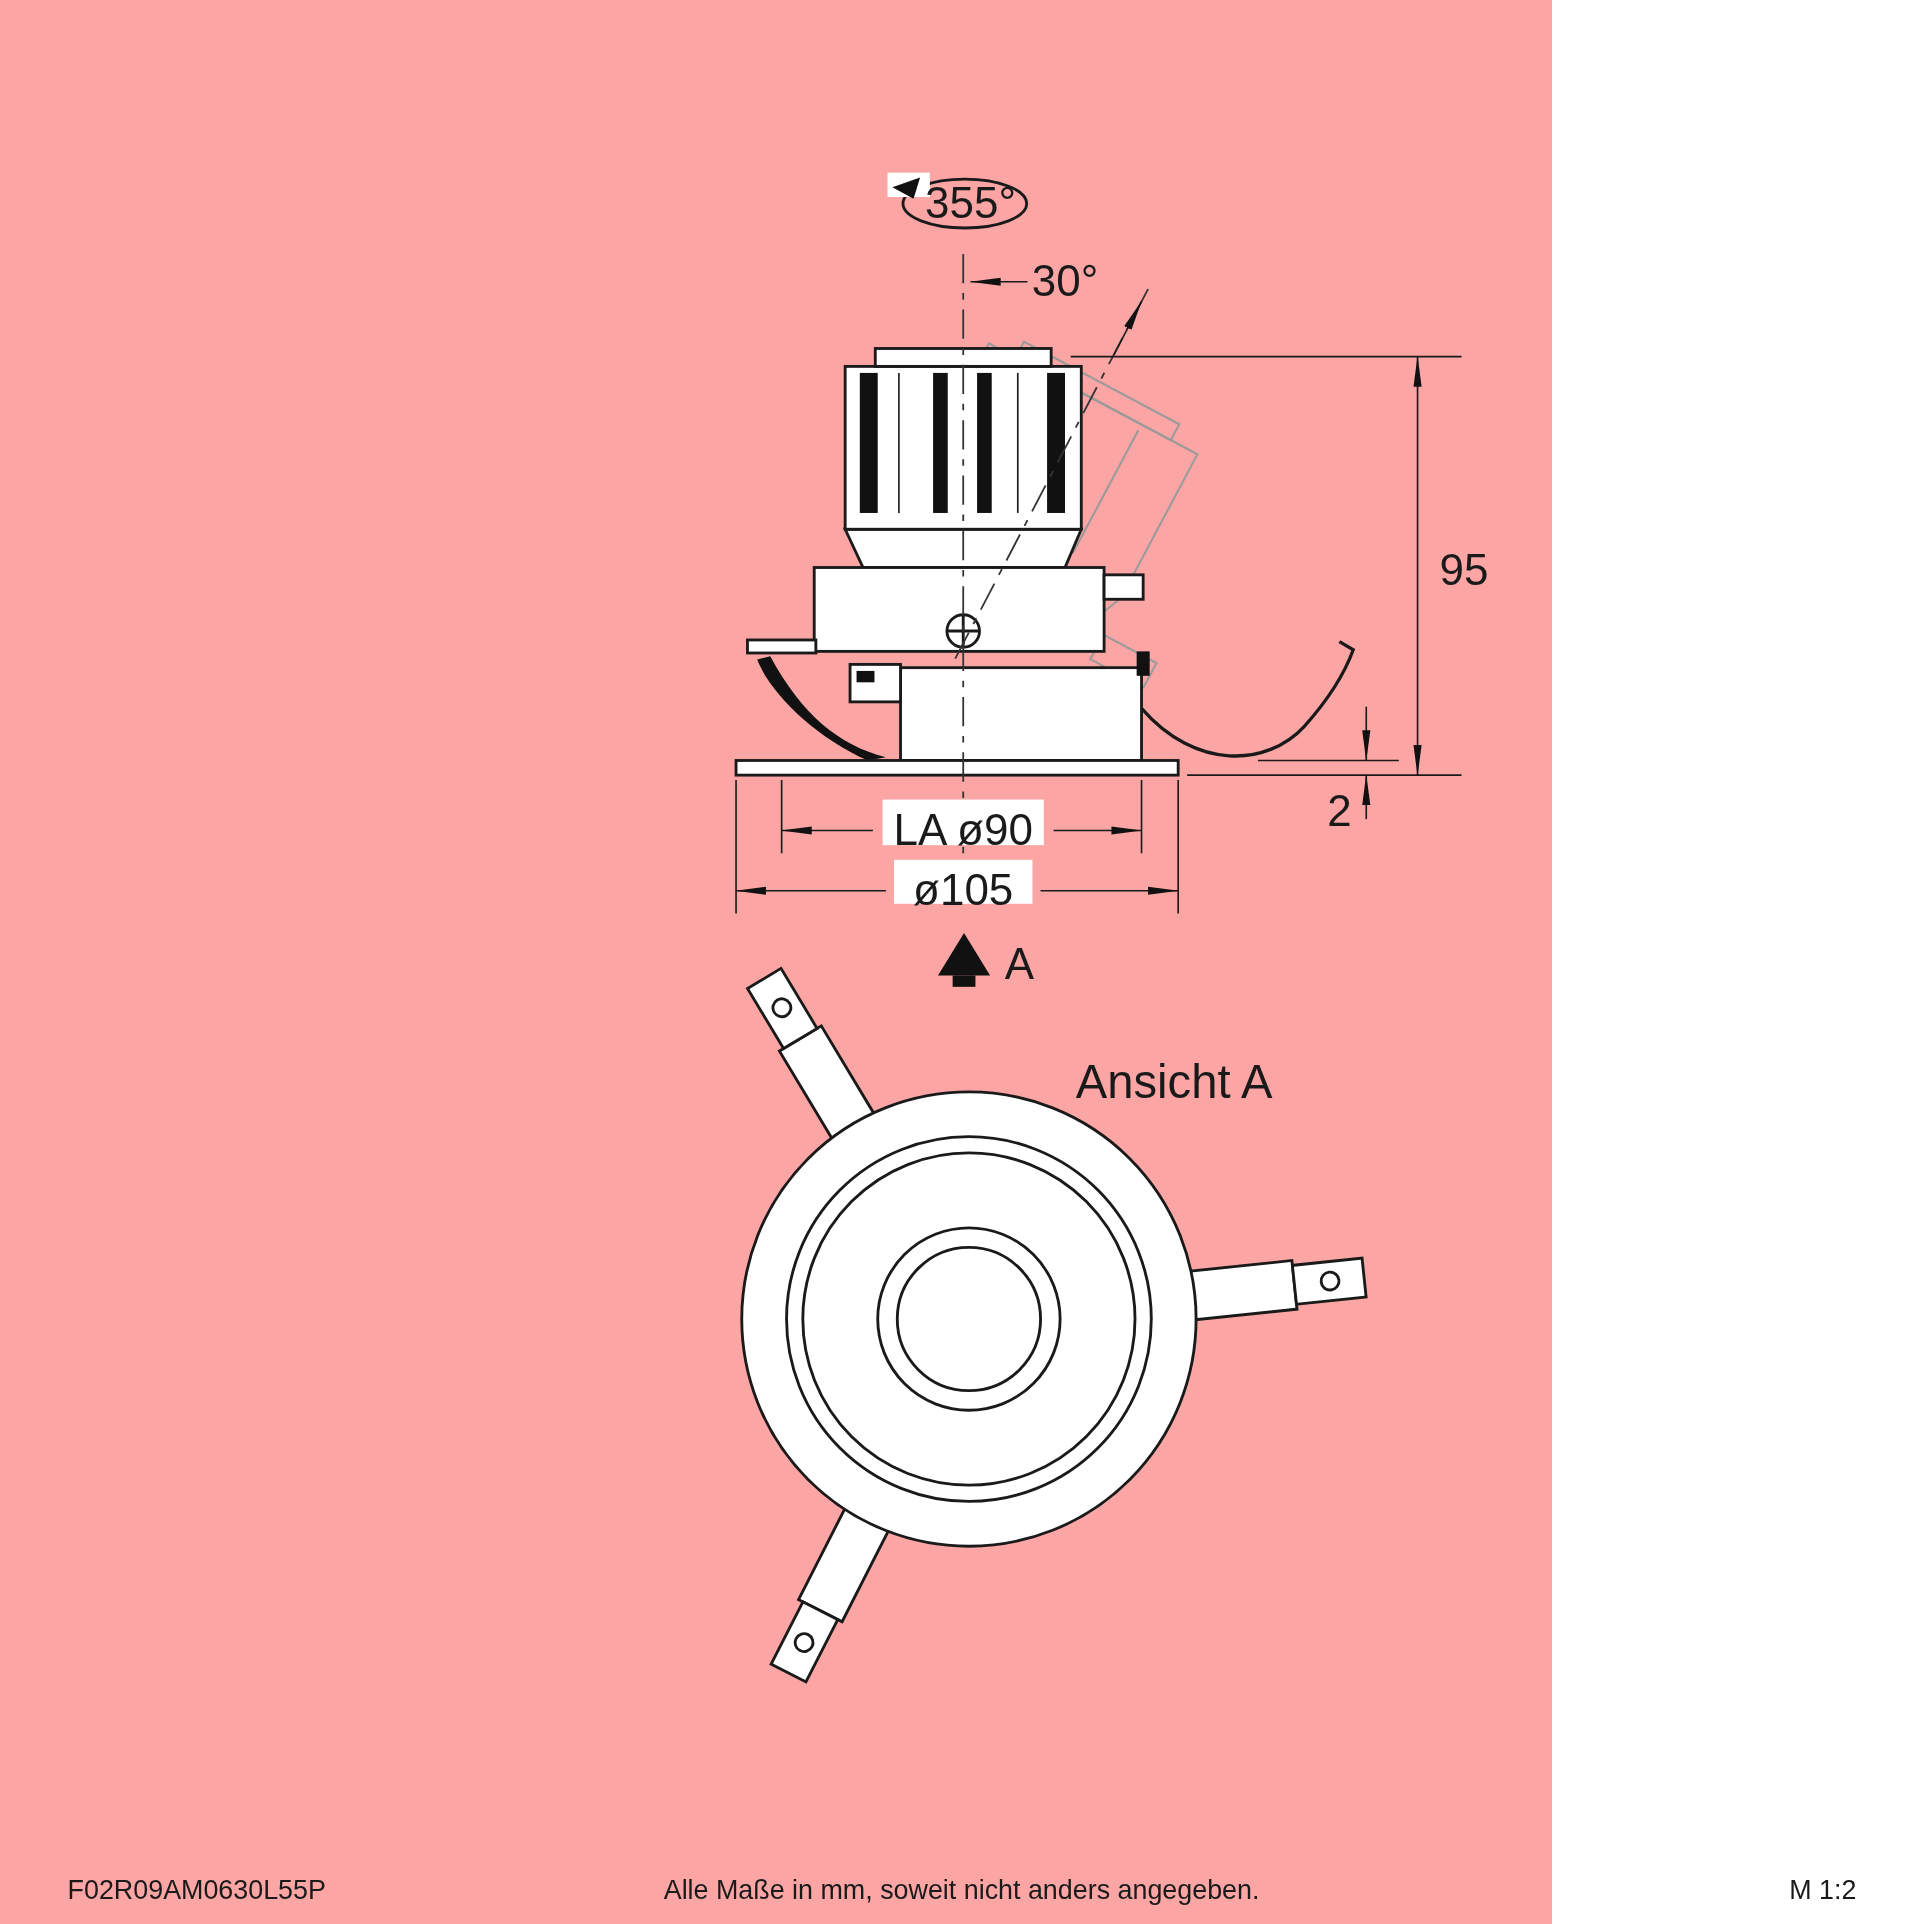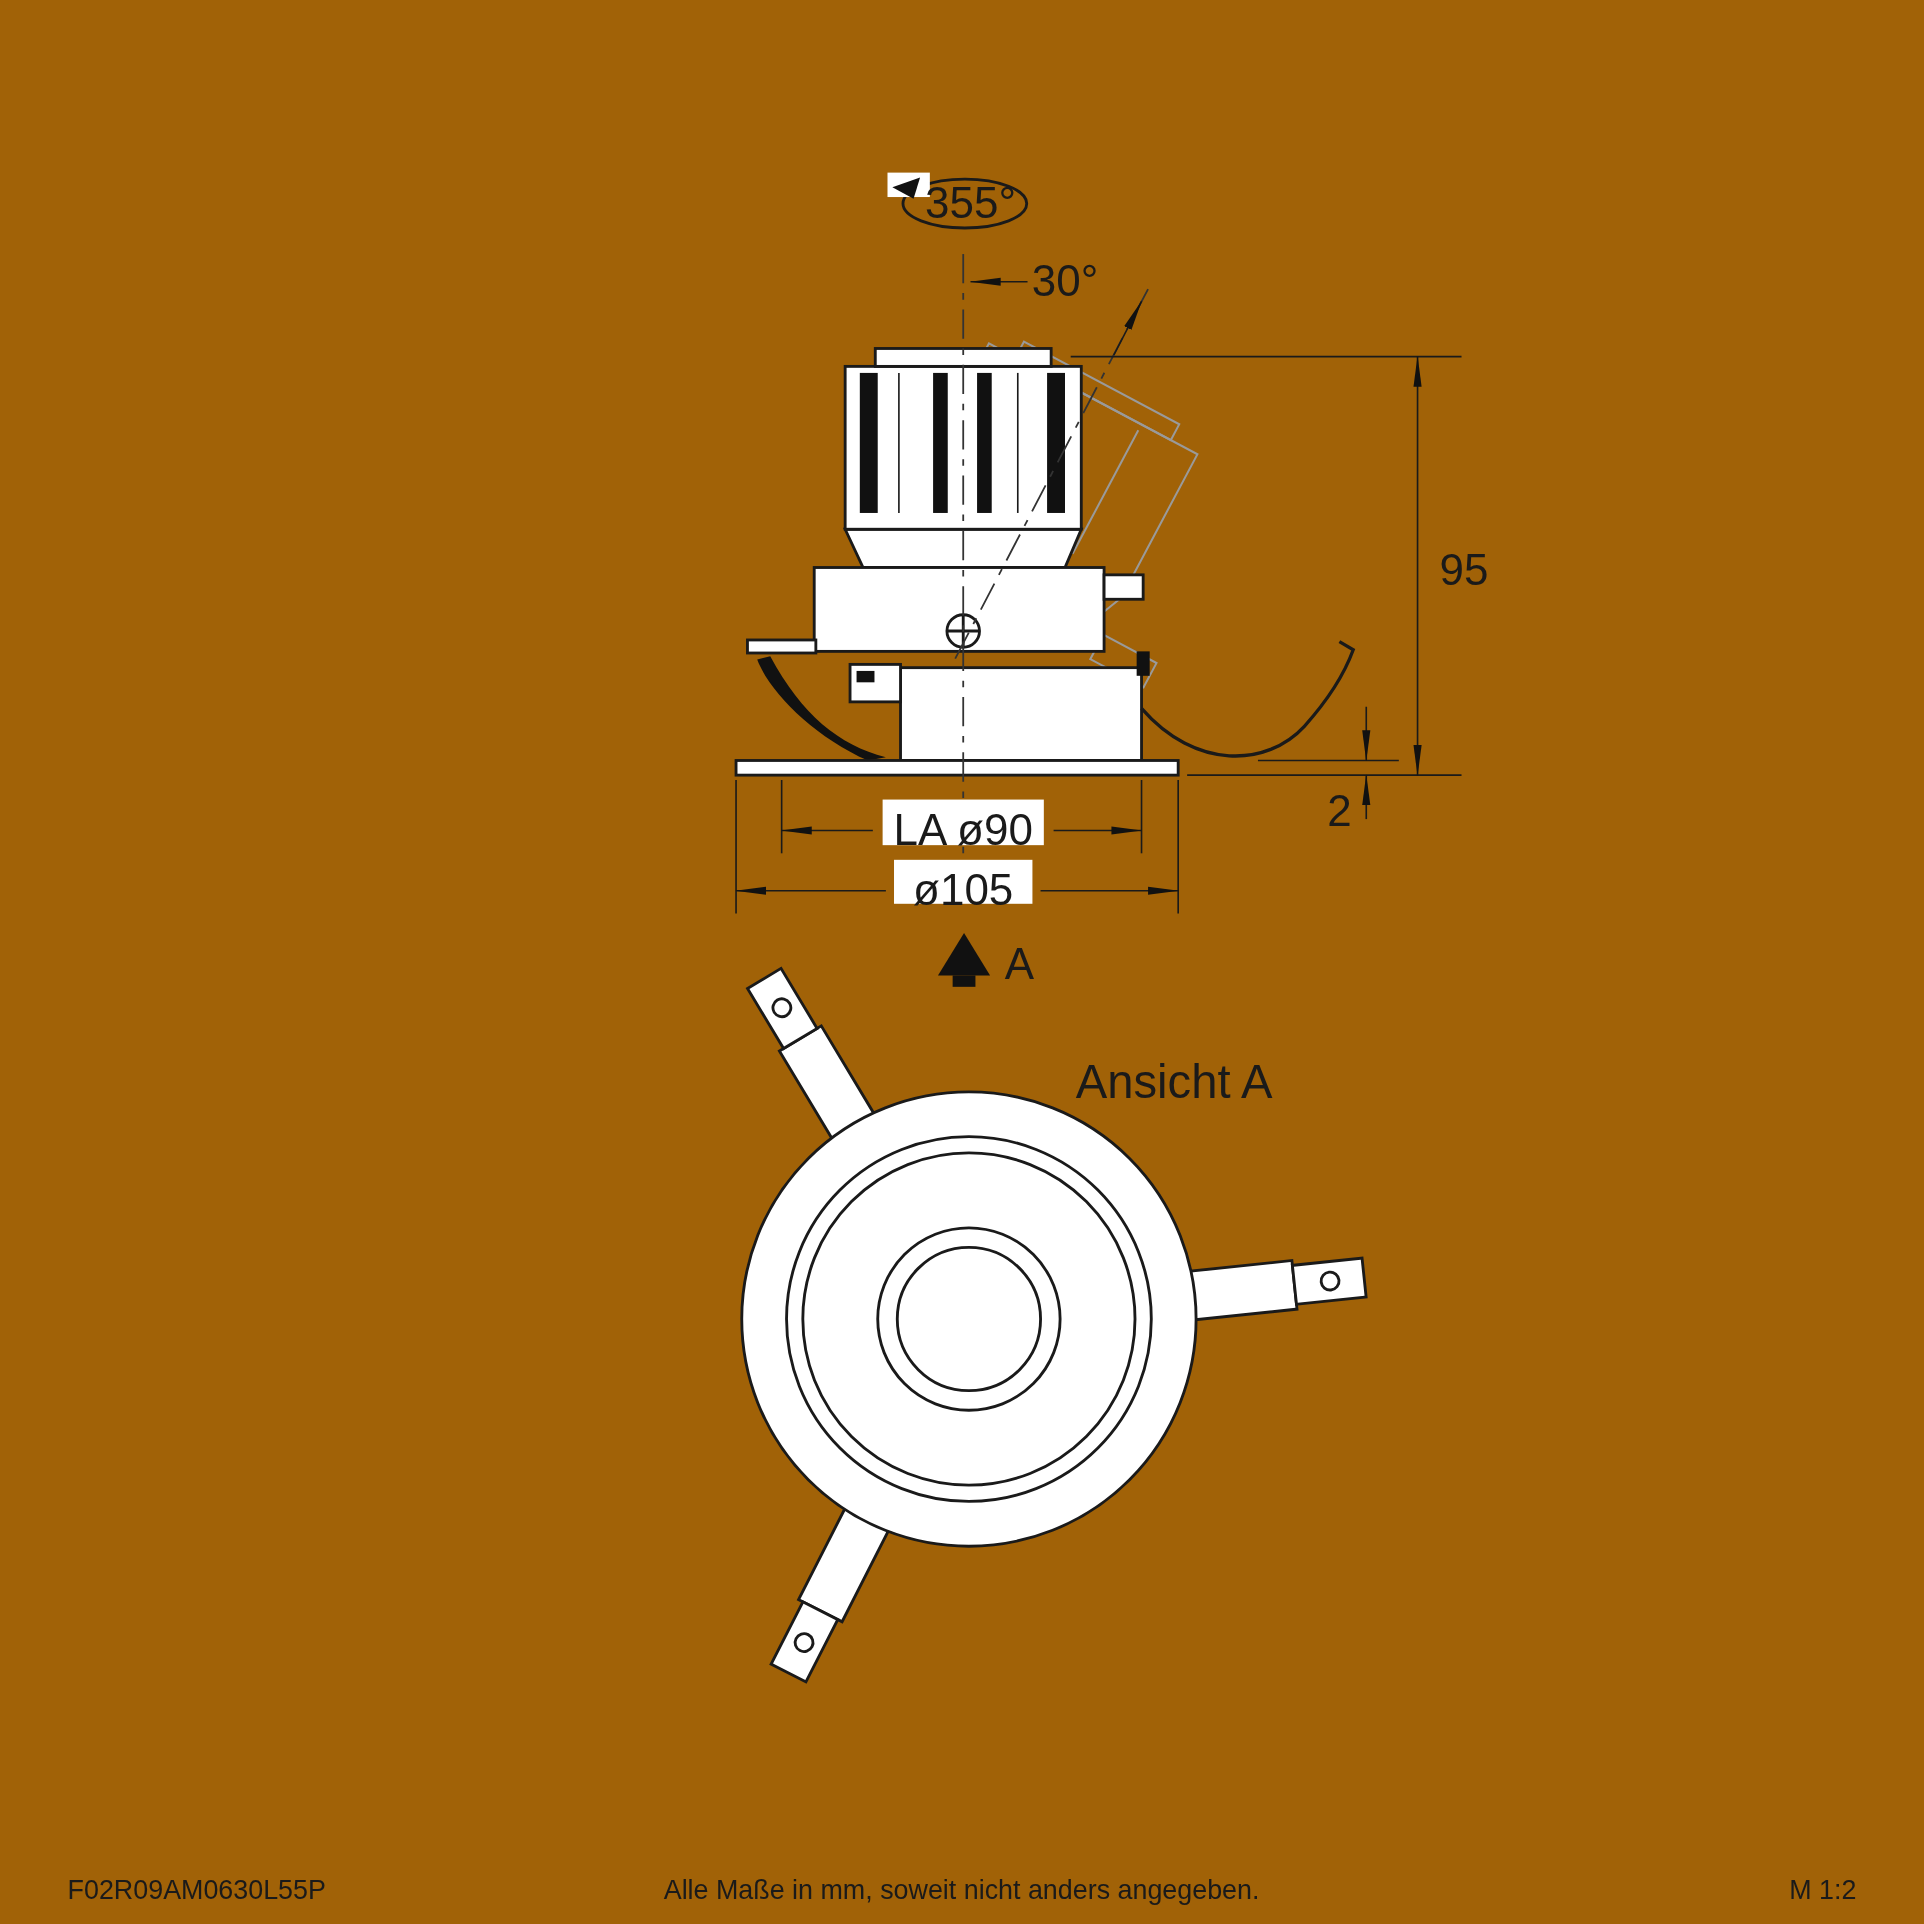--- a/index.html
+++ b/index.html
@@ -1,19 +1,19 @@
 <!DOCTYPE html>
 <html style="font-size:13px"><head>
 <meta charset="utf-8">
 <style>
   html,body{margin:0;padding:0;background:#ffffff;}
   .page{
     position:relative;
-    width:1924px;height:1924px;
-    background:#a16207;
+    width:1552px;height:1924px;
+    background:#fca5a5;
     font-family:"Liberation Sans","DejaVu Sans",sans-serif;
   }
   svg{display:block;}
   text{
     font-family:"Liberation Sans","DejaVu Sans",sans-serif;
     fill:#1a1a1a;
   }
   .dim-label{font-size:54px;}
   .view-title{font-size:58px;}
   .footer-label{font-size:33px;}

